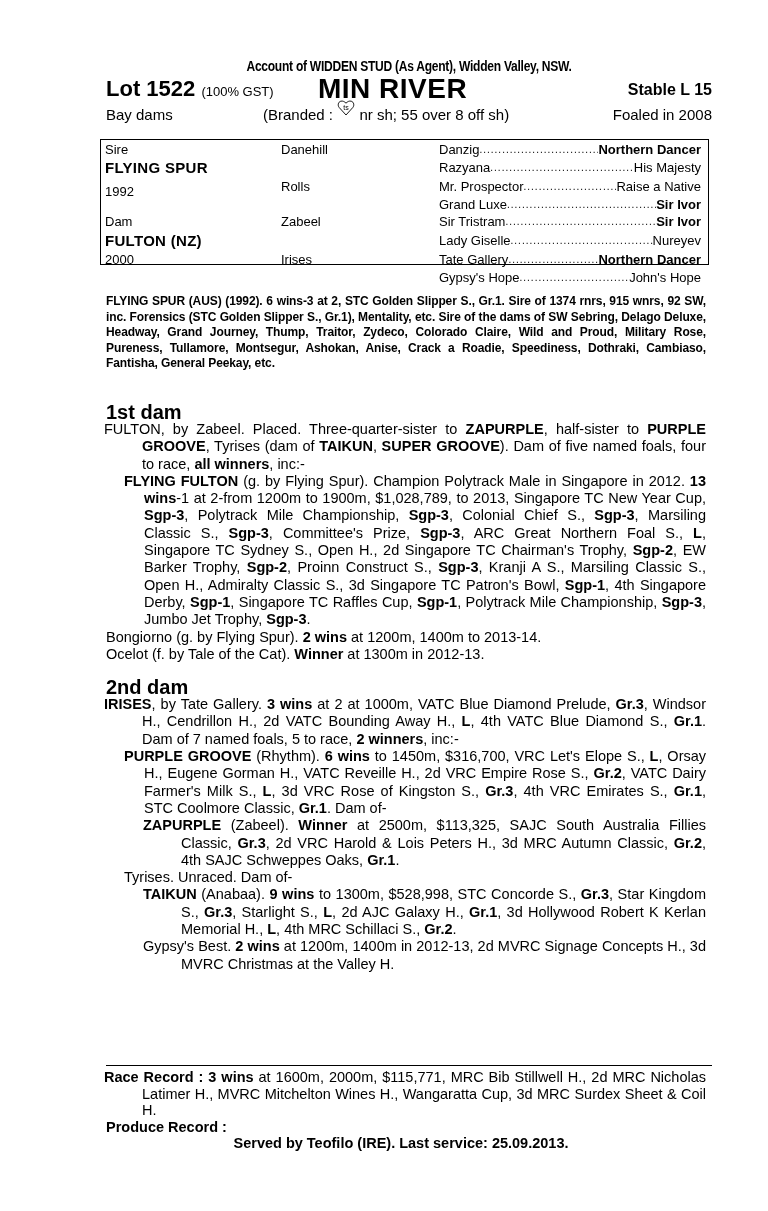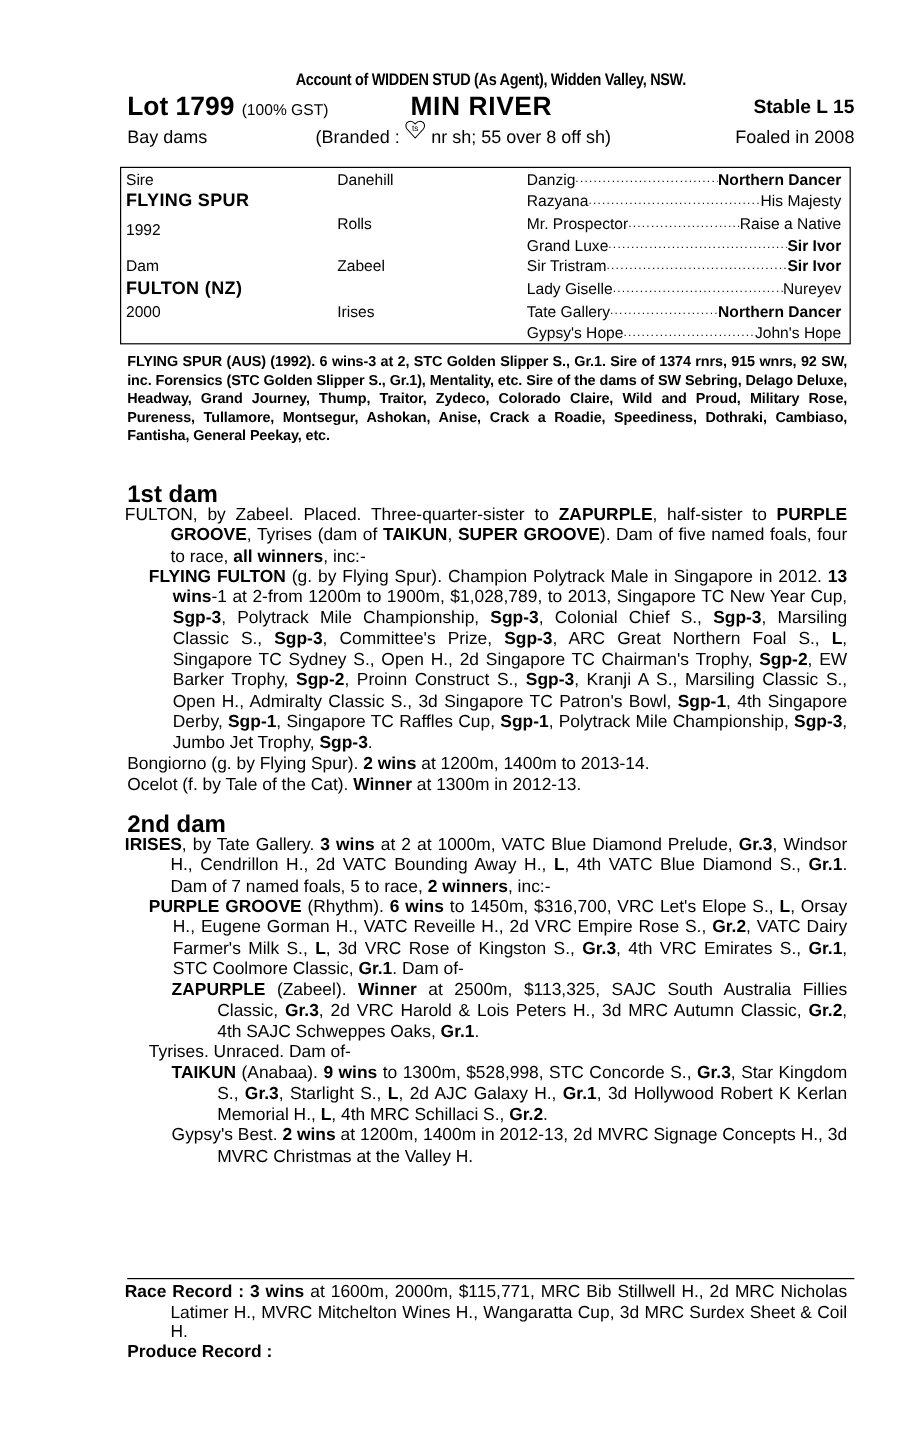--- a/index.html
+++ b/index.html
@@ -3,28 +3,28 @@
 <meta charset="utf-8">
 <style>
   html, body { margin:0; padding:0; background:#ffffff; }
   body { width:768px; height:1211px; position:relative; overflow:hidden; color:#000; font-family:"Liberation Sans", sans-serif; }
   .page { position:absolute; left:106px; top:56px; width:606px; }
   .condensed { font-family:"Liberation Sans", sans-serif; font-weight:bold; font-size:14px; letter-spacing:-0.3px; transform:scaleX(0.86); transform-origin:center; white-space:nowrap; }
   .account { text-align:center; height:20px; line-height:20px; }
   .lotrow { position:relative; height:26px; }
   .lot { position:absolute; left:0; top:0; font-weight:900; font-size:22px; line-height:26px; }
   .lot .gst { font-weight:normal; font-size:13px; }
-  .horse { position:absolute; left:236px; top:0; font-weight:900; font-size:22px; line-height:26px; letter-spacing:0.5px; }
+  .horse { position:absolute; left:212px; top:0; font-weight:900; font-size:28px; line-height:26px; letter-spacing:0.5px; }
   .stable { position:absolute; right:0; top:2px; font-weight:900; font-size:16px; line-height:24px; }
   .inforow { position:relative; height:26px; font-size:15px; line-height:26px; }
   .inforow .sex { position:absolute; left:0; top:0; }
   .inforow .brand { position:absolute; left:157px; top:0; white-space:nowrap; }
   .inforow .foaled { position:absolute; right:0; top:0; }
   .brandmark { display:inline-block; width:18px; height:18px; vertical-align:top; position:relative; top:-3px; }
-  .ped { position:absolute; left:-6px; top:83px; width:609px; height:148px; border:1.5px solid #000; box-sizing:border-box; font-size:13px; }
+  .ped { position:absolute; left:-6px; top:83px; width:609px; height:126px; border:1.5px solid #000; box-sizing:border-box; font-size:13px; }
   .ped .cell { position:absolute; line-height:18px; white-space:nowrap; }
   .ped .big { font-weight:900; font-size:15px; letter-spacing:0.3px; }
   .ped .g3 { left:338px; width:262px; display:flex; }
   .ped .g3 .n { white-space:nowrap; }
   .ped .g3 .dots { flex:1; overflow:hidden; white-space:nowrap; letter-spacing:1px; font-size:10px; line-height:18px; }
   .ped .g3 .s { white-space:nowrap; }
   .ped .bold { font-weight:900; }
   .sire-para { position:absolute; left:0; top:238px; width:600px; font-weight:900; font-size:12px; line-height:15.5px; text-align:justify; letter-spacing:-0.1px; }
   .body { position:absolute; left:0; top:348px; width:600px; font-size:14.5px; line-height:17.3px; }
   .sec { font-weight:900; font-size:20px; line-height:17px; margin:0; }
@@ -40,21 +40,21 @@
   .served { text-align:center; font-weight:900; font-size:14.5px; line-height:17px; margin-left:-10px; }
 </style>
 </head>
 <body>
 
 <div class="page">
 
   <div class="account condensed">Account of WIDDEN STUD (As Agent), Widden Valley, NSW.</div>
 
   <div class="lotrow">
-    <div class="lot"><span>Lot 1799</span> <span class="gst">(100% GST)</span></div>
+    <div class="lot"><span>Lot 1522</span> <span class="gst">(100% GST)</span></div>
     <div class="horse">MIN RIVER</div>
     <div class="stable">Stable L 15</div>
   </div>
 
   <div class="inforow">
     <span class="sex">Bay dams</span>
     <span class="brand"><span>(Branded : </span><span class="brandmark"><svg width="18" height="18" viewBox="0 0 18 18">
             <path d="M9 16 L2.2 8.5 C0.5 6.5 1 3 3.8 2.2 C5.8 1.7 7.5 2.6 9 4.2 C10.5 2.6 12.2 1.7 14.2 2.2 C17 3 17.5 6.5 15.8 8.5 Z" fill="none" stroke="#000" stroke-width="0.9"></path>
             <text x="9" y="10.5" font-size="7" text-anchor="middle" font-family="Liberation Sans, sans-serif">ts</text>
           </svg></span><span> nr sh; 55 over 8 off sh)</span></span>
@@ -134,15 +134,16 @@
     <p class="p" style="padding-left:18px;">Tyrises. Unraced. Dam of-</p>
     <p class="p i3"><b>TAIKUN</b><span> (Anabaa). </span><b>9 wins</b><span> to 1300m, $528,998, STC Concorde S., </span><b>Gr.3</b><span>, Star Kingdom S., </span><b>Gr.3</b><span>, Starlight S., </span><b>L</b><span>, 2d AJC Galaxy H., </span><b>Gr.1</b><span>, 3d Hollywood Robert K Kerlan Memorial H., </span><b>L</b><span>, 4th MRC Schillaci S., </span><b>Gr.2</b><span>.</span></p>
     <p class="p i3"><span>Gypsy's Best. </span><b>2 wins</b><span> at 1200m, 1400m in 2012-13, 2d MVRC Signage Concepts H., 3d MVRC Christmas at the Valley H.</span></p>
   </div>
 
   <div class="rule"></div>
 
   <div class="race">
     <p class="p i0"><b>Race Record : </b><b>3 wins</b><span> at 1600m, 2000m, $115,771, MRC Bib Stillwell H., 2d MRC Nicholas Latimer H., MVRC Mitchelton Wines H., Wangaratta Cup, 3d MRC Surdex Sheet &amp; Coil H.</span></p>
     <p class="p"><b>Produce Record :</b></p>
+    <div class="served">Served by Teofilo (IRE). Last service: 25.09.2013.</div>
   </div>
 
 </div>
 
 </body></html>

